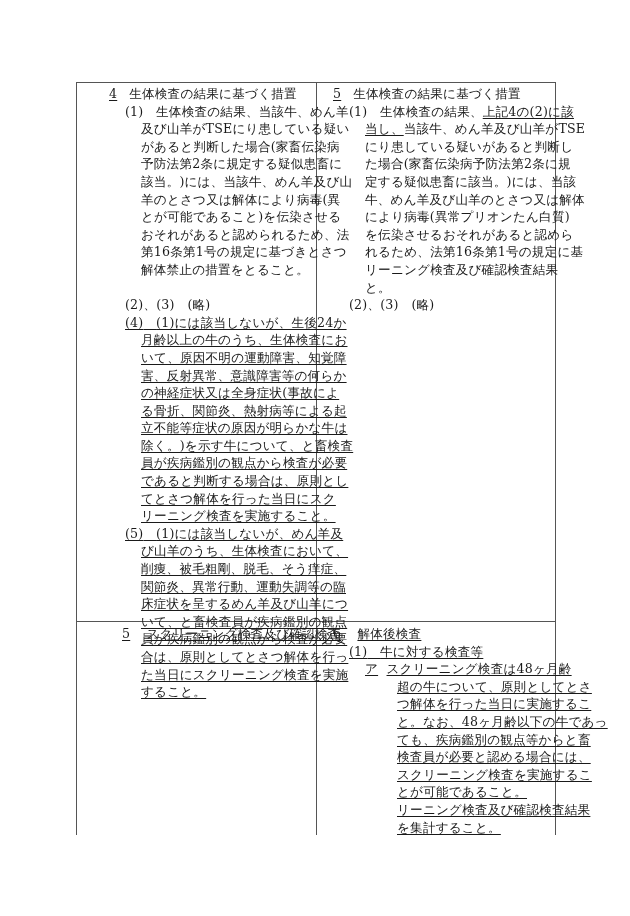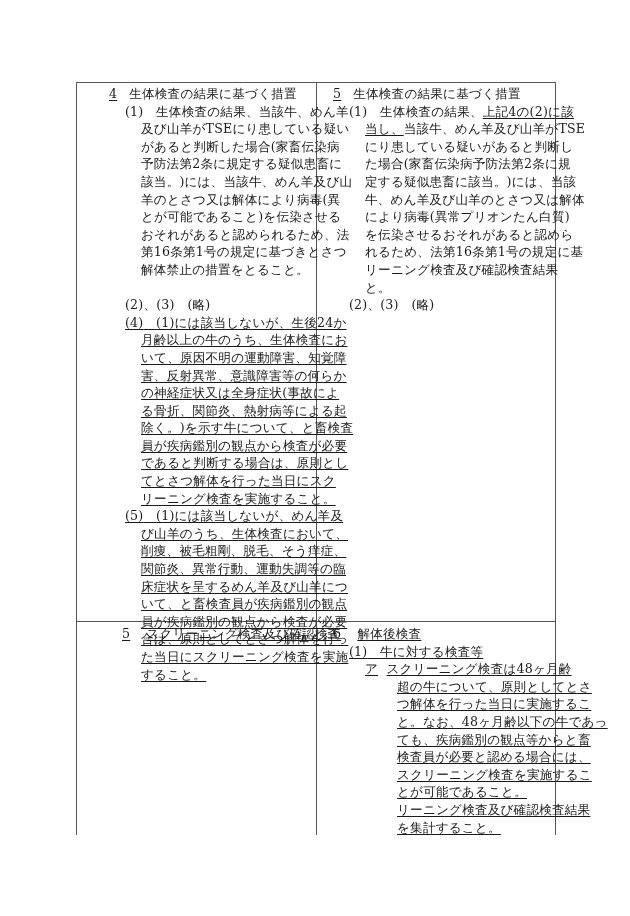--- a/index.html
+++ b/index.html
@@ -83,20 +83,21 @@
     <span class="line ind4">解体禁止の措置をとること。</span>
     <span class="gap line"></span>
     <span class="line ind3">(2)、(3)　(略)</span>
 
     <span class="line ind3"><span class="u">(4)</span><span class="u">&nbsp;&nbsp;&nbsp;</span><span class="u">(1)には該当しないが、生後24か</span></span>
     <span class="line ind4"><span class="u">月齢以上の牛のうち、生体検査にお</span></span>
     <span class="line ind4"><span class="u">いて、原因不明の運動障害、知覚障</span></span>
     <span class="line ind4"><span class="u">害、反射異常、意識障害等の何らか</span></span>
     <span class="line ind4"><span class="u">の神経症状又は全身症状(事故によ</span></span>
     <span class="line ind4"><span class="u">る骨折、関節炎、熱射病等による起</span></span>
+    <span class="line ind4"><span class="u">立不能等症状の原因が明らかな牛は</span></span>
     <span class="line ind4"><span class="u">除く。)を示す牛について、と畜検査</span></span>
     <span class="line ind4"><span class="u">員が疾病鑑別の観点から検査が必要</span></span>
     <span class="line ind4"><span class="u">であると判断する場合は、原則とし</span></span>
     <span class="line ind4"><span class="u">てとさつ解体を行った当日にスク</span></span>
     <span class="line ind4"><span class="u">リーニング検査を実施すること。</span></span>
 
     <span class="line ind3"><span class="u">(5)</span><span class="u">&nbsp;&nbsp;&nbsp;</span><span class="u">(1)には該当しないが、めん羊及</span></span>
     <span class="line ind4"><span class="u">び山羊のうち、生体検査において、</span></span>
     <span class="line ind4"><span class="u">削痩、被毛粗剛、脱毛、そう痒症、</span></span>
     <span class="line ind4"><span class="u">関節炎、異常行動、運動失調等の臨</span></span>

